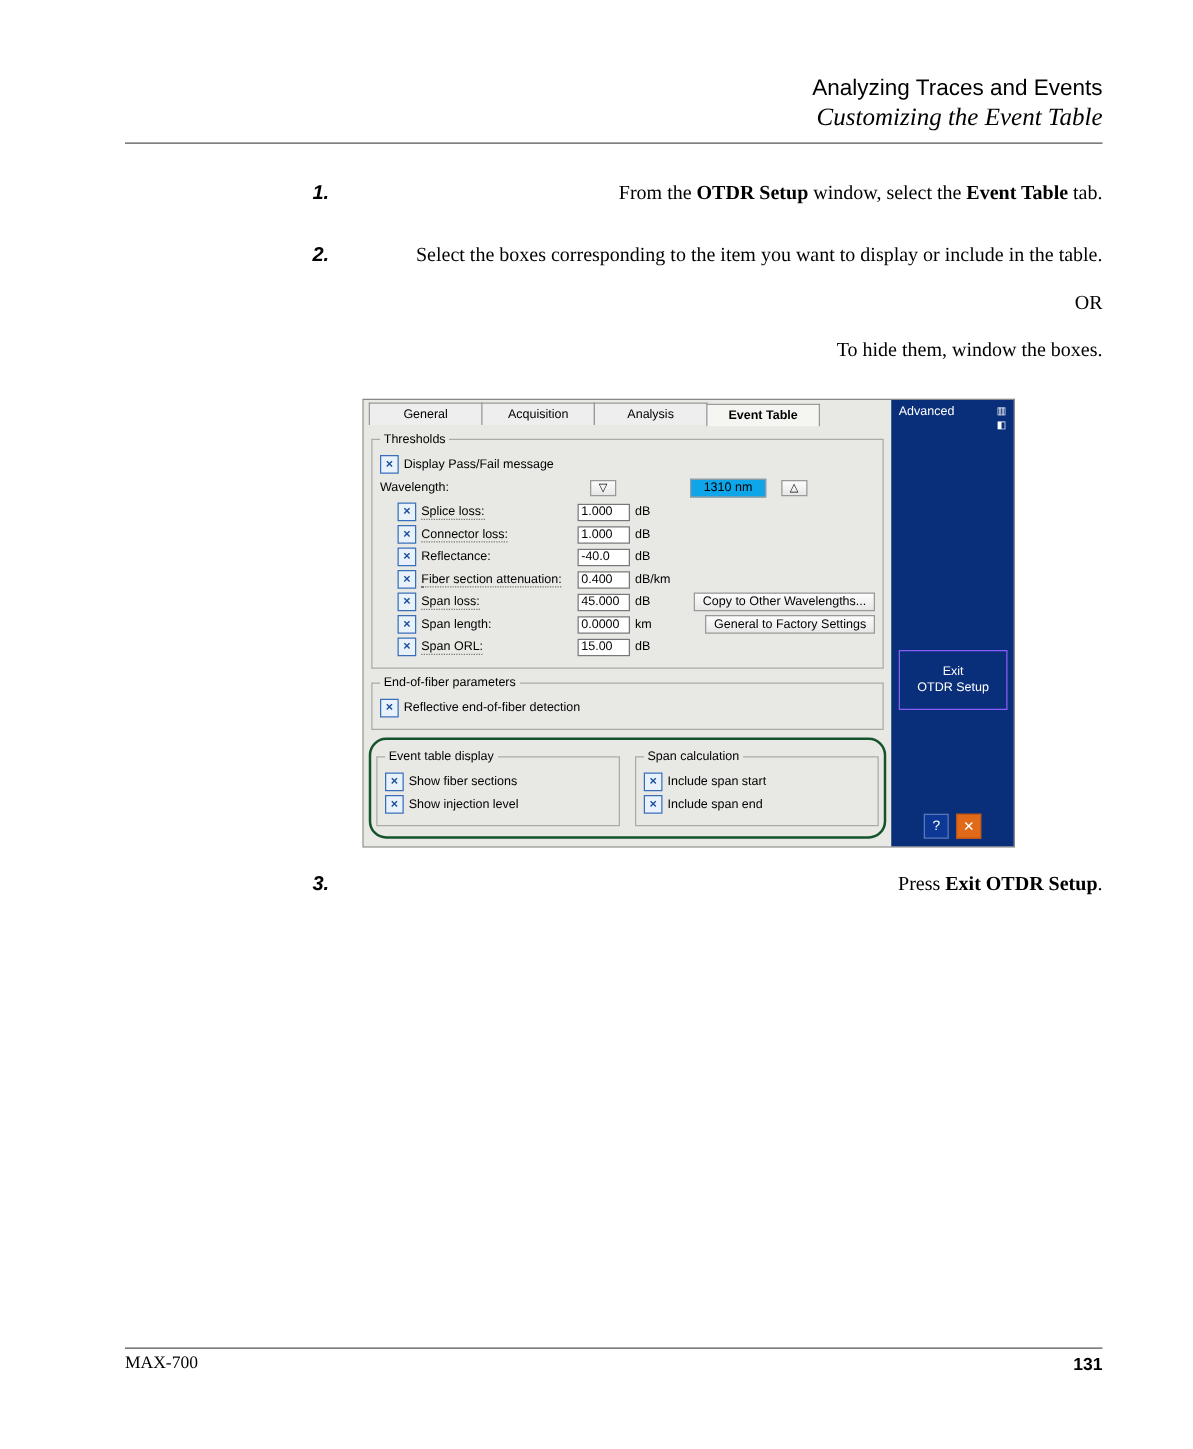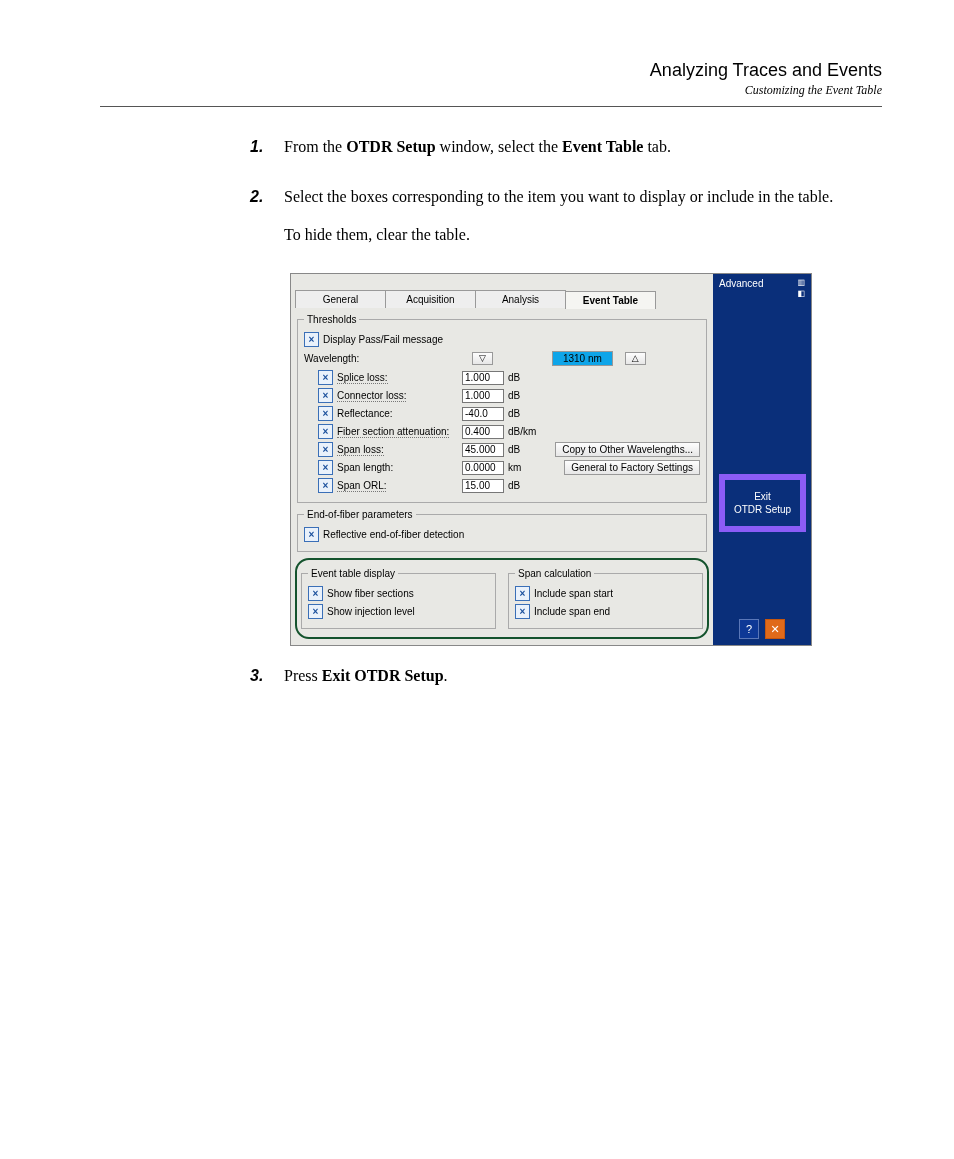--- a/index.html
+++ b/index.html
@@ -21,21 +21,21 @@
     text-align: right;
     margin-bottom: 8px;
   }
   .header-title {
     font-family: Arial, sans-serif;
     font-weight: normal;
     font-size: 18px;
   }
   .header-sub {
     font-style: italic;
-    font-size: 12px;
+    font-size: 20px;
     margin-top: 2px;
   }
   hr.header-rule {
     border: none;
     border-top: 1px solid #555;
     margin: 6px 0 28px 0;
   }
   .intro {
     font-family: Arial, sans-serif;
     font-weight: bold;
@@ -56,40 +56,41 @@
   }
   .step-num {
     font-family: Arial, sans-serif;
     font-weight: bold;
     font-style: italic;
     min-width: 24px;
     margin-right: 10px;
   }
   .step-body {
     flex: 1;
+    text-align: right;
   }
   .step-body p {
     margin: 0 0 14px 0;
   }
   .b { font-weight: bold; }
 
   
   .shot-wrap {
     margin: 6px 0 18px 190px;
     width: 520px;
     font-family: Tahoma, Arial, sans-serif;
     font-size: 10px;
     display: flex;
     border: 1px solid #888;
     background: #e8e8e4;
   }
   .shot-main {
     flex: 1;
     background: #e8e8e4;
-    padding: 16px 4px 6px 4px;
+    padding: 2px 4px 6px 4px;
   }
   .tabs {
     display: flex;
     gap: 0;
     margin-bottom: 4px;
   }
   .tab {
     border: 1px solid #999;
     border-bottom: none;
     background: #eee;
@@ -233,21 +234,21 @@
     justify-content: center;
     font-size: 11px;
     background: #0d3896;
   }
   .side-icon.orange {
     background: #e06a1a;
     border-color: #c5570f;
     color: #fff;
   }
   .exit-btn {
-    border: 6px solid #8b5cf6;
+    border: 1px solid #8b5cf6;
     margin: 0 5px;
     padding: 10px 2px;
     text-align: center;
     font-size: 10px;
     line-height: 1.3;
     position: absolute;
     top: 200px;
     left: 1px;
     right: 0;
   }
@@ -297,21 +298,22 @@
       <div class="step-body">
         <p>
           <span>From the </span><span class="b">OTDR Setup</span><span> window, select the </span><span class="b">Event Table</span><span> tab.</span>
         </p>
       </div>
     </li>
     <li>
       <span class="step-num">2.</span>
       <div class="step-body">
         <p>Select the boxes corresponding to the item you want to display or include in the table.</p>
-        <p>To hide them, clear the table.</p>
+        <p>OR</p>
+        <p>To hide them, window the boxes.</p>
       </div>
     </li>
   </ol>
 
   <div class="shot-wrap">
     <div class="shot-main">
       <div class="tabs">
         <div class="tab">General</div>
         <div class="tab">Acquisition</div>
         <div class="tab">Analysis</div>
@@ -459,14 +461,21 @@
     <li>
       <span class="step-num">3.</span>
       <div class="step-body">
         <p>
           <span>Press </span><span class="b">Exit OTDR Setup</span><span>.</span>
         </p>
       </div>
     </li>
   </ol>
 
+  <div class="footer">
+    <hr class="footer-rule">
+    <div class="footer-row">
+      <span>MAX-700</span>
+      <span class="pnum">131</span>
+    </div>
+  </div>
 
 </div>
 
 </body></html>

